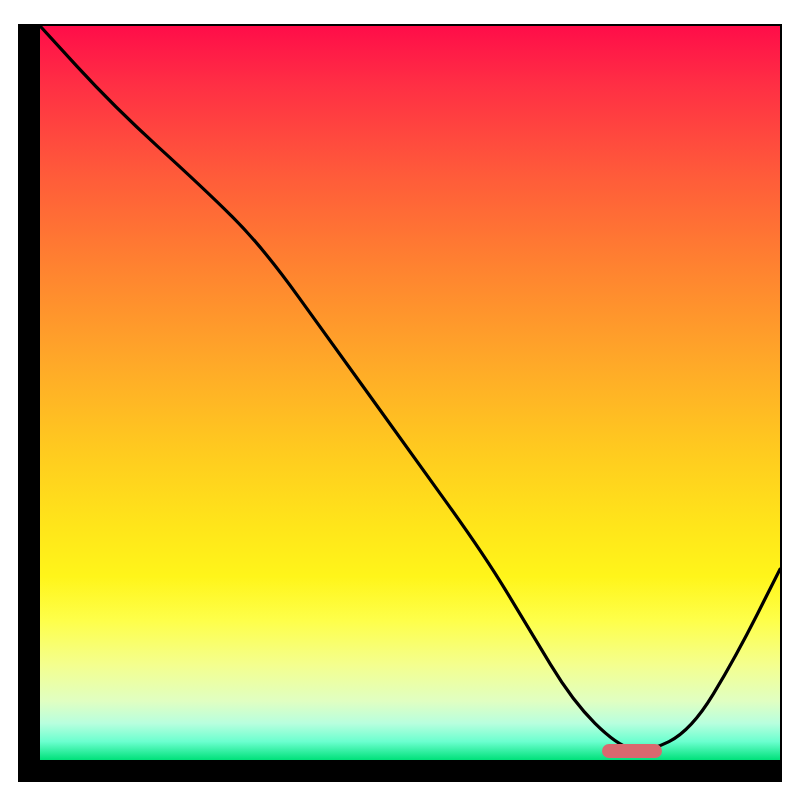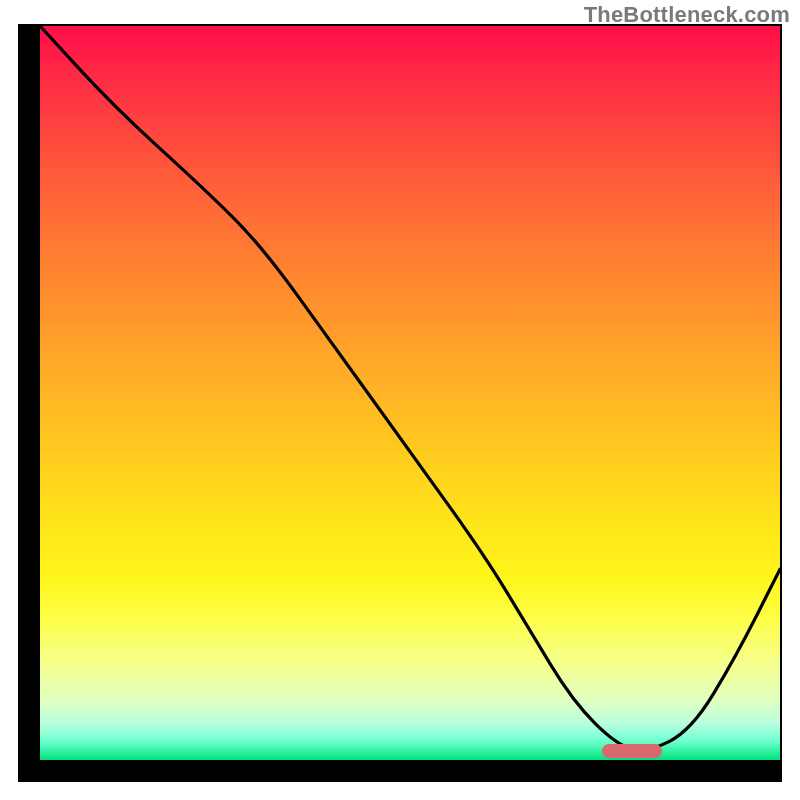--- a/index.html
+++ b/index.html
@@ -74,21 +74,20 @@
     height: 14px;
     border-radius: 7px;
     background: #d9696f;
   }
 </style>
 </head>
 <body>
 
 <div class="frame">
 
-  <div class="watermark">TheBottleneck.com</div>
 
   <div class="plot-outer">
     <div class="plot-inner">
       <div class="gradient"></div>
 
       <svg class="curve" viewBox="0 0 740 734" preserveAspectRatio="none">
         <path fill="none" stroke="#000" stroke-width="3.2" stroke-linecap="round" stroke-linejoin="round" d="M 0.0 0.0 Q 0.0 0.0 37.0 40.4 Q 74.0 80.7 118.4 121.1 Q 162.8 161.5 192.4 190.8 Q 222.0 220.2 259.0 271.6 Q 296.0 323.0 333.0 374.3 Q 370.0 425.7 407.0 477.1 Q 444.0 528.5 466.2 565.2 Q 488.4 601.9 510.6 638.6 Q 532.8 675.3 555.0 697.3 Q 577.2 719.3 592.0 723.0 Q 606.8 726.7 629.0 715.6 Q 651.2 704.6 673.4 667.9 Q 695.6 631.2 717.8 587.2 T 740.0 543.2"></path>
       </svg>
 
       <div class="marker" style="left: 562.4px; width: 59.2px; bottom: 2px;"></div>

